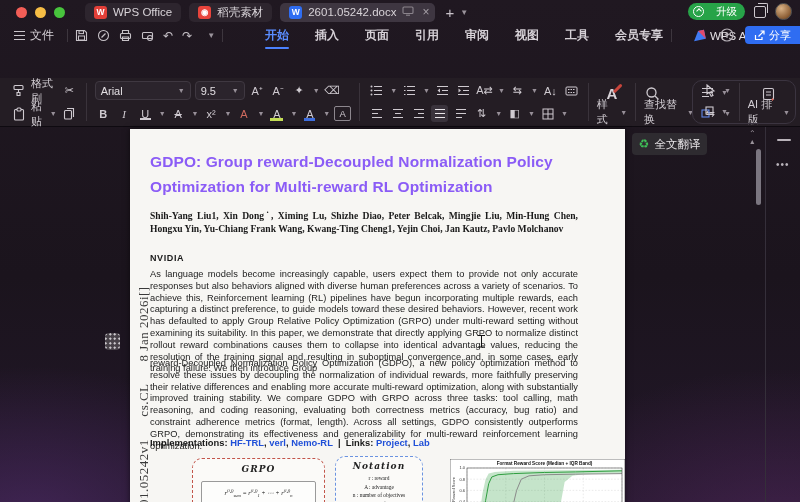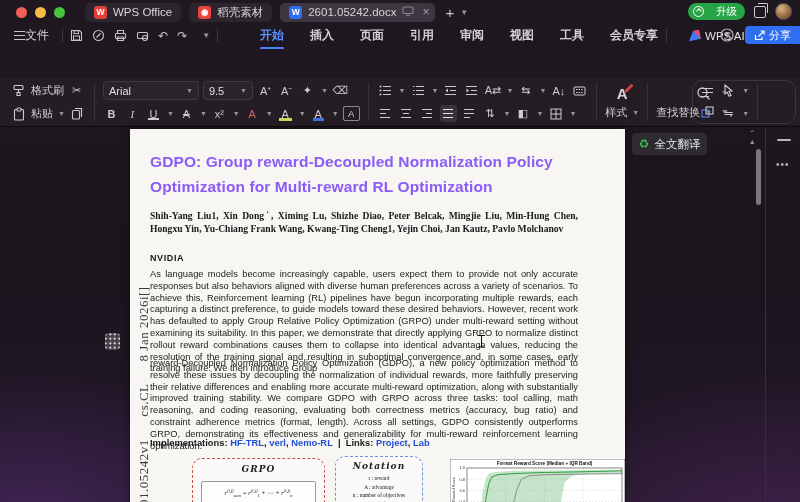--- a/index.html
+++ b/index.html
@@ -29,21 +29,21 @@
   .tb-right { position:absolute; right:8px; top:3px; display:flex; align-items:center; gap:9px; }
   .upgrade { display:flex; align-items:center; gap:12px; height:17px; padding:0 8px 0 5px; border-radius:9px;
              background:#27a348; color:#fff; font-size:10.5px; }
   .upg-ic { width:11px; height:11px; border:1px solid #fff; border-radius:50%; position:relative; }
   .upg-ic::after{content:""; position:absolute; left:3px; top:2px; width:3px; height:3px; border-left:1px solid #fff; border-top:1px solid #fff; transform:rotate(45deg);}
   .winstack { width:12px; height:12px; border:1.2px solid #cfc9cf; border-radius:2px; position:relative; }
   .winstack::after{content:""; position:absolute; left:3px; top:-4px; width:9px; height:9px; border:1.2px solid #cfc9cf; border-left:none; border-bottom:none; border-radius:0 2px 0 0;}
   .avatar { width:17px; height:17px; border-radius:50%; background:radial-gradient(circle at 35% 30%, #d9b286, #8a5c33 70%, #4c3118); border:1px solid #555; }
   
   .menubar { position:relative; height:23px; display:flex; align-items:center; padding:0 8px; color:#d5d0d6; font-size:12px; }
-  .filebtn { display:flex; align-items:center; padding:0 6px; }
+  .filebtn { display:flex; align-items:center; gap:5px; padding:0 6px; }
   .burger { width:11px; height:9px; border-top:1.4px solid #c9c4ca; border-bottom:1.4px solid #c9c4ca; position:relative; }
   .burger::after{content:""; position:absolute; left:0; top:2.8px; width:11px; border-top:1.4px solid #c9c4ca;}
   .vdiv { width:1px; height:13px; background:#3d363e; margin:0 7px; }
   .qicons { display:flex; align-items:center; gap:9px; color:#c6c1c7; }
   .qicons svg { display:block; }
   .qi { font-size:12px; color:#c6c1c7; }
   .mnav { display:flex; align-items:center; gap:24px; margin-left:34px; }
   .mitem { position:relative; padding:3px 1px;font-weight:bold; }
   .mitem.active { color:#5a8dff; }
   .mitem.active::after { content:""; position:absolute; left:1px; right:1px; bottom:-2px; height:2px; border-radius:2px; background:#4b82ff; }
@@ -368,21 +368,21 @@
     </div>
     <span class="gdiv"></span>
     <div class="group" style="align-items:center">
       <span class="stylesA">A</span>
       <span class="grow" style="height:14px">
         <span class="lbl">样式</span>
         <span class="chev">▼</span>
       </span>
     </div>
     <span class="gdiv"></span>
-    <div class="group" style="align-items:flex-end">
+    <div class="group" style="align-items:flex-start">
       <span class="ic">
         <svg width="15" height="15" viewBox="0 0 15 15">
             <circle cx="6.5" cy="6.5" r="4.5" fill="none" stroke="#cfcad0" stroke-width="1.3"></circle>
             <path d="M10 10l3.5 3.5" stroke="#cfcad0" stroke-width="1.3"></path>
           </svg>
       </span>
       <span class="grow" style="height:14px">
         <span class="lbl">查找替换</span>
         <span class="chev">▼</span>
       </span>
@@ -395,20 +395,33 @@
             </svg>
         </span>
           <span class="chev">▼</span>
       </div>
       <div class="grow">
         <span class="ic">⇋</span>
           <span class="chev">▼</span>
       </div>
     </div>
     <span class="gdiv"></span>
+    <div class="group" style="align-items:center">
+      <span class="ic">
+        <svg width="13" height="14" viewBox="0 0 13 14">
+            <rect x="1.5" y="1.5" width="10" height="11" rx="1.5" fill="none" stroke="#cfcad0" stroke-width="1.1"></rect>
+            <path d="M4 5h5M4 8h5" stroke="#cfcad0" stroke-width="1"></path>
+            <path d="M10.5 10.5l.6 1.4 1.4.6-1.4.6-.6 1.4-.6-1.4-1.4-.6 1.4-.6z" fill="#d06a5e"></path>
+          </svg>
+      </span>
+      <span class="grow" style="height:14px">
+        <span class="lbl">AI 排版</span>
+        <span class="chev">▼</span>
+      </span>
+    </div>
     <div class="panelF">
       <div class="grow" style="height:16px">
         <span class="ic">
           <svg width="13" height="11" viewBox="0 0 13 11">
               <path d="M1 1.5h11M1 5.5h11M1 9.5h7" stroke="#cfcad0" stroke-width="1.1"></path>
             </svg>
         </span>
           <span class="chev">▼</span>
       </div>
       <div class="grow" style="height:16px">

